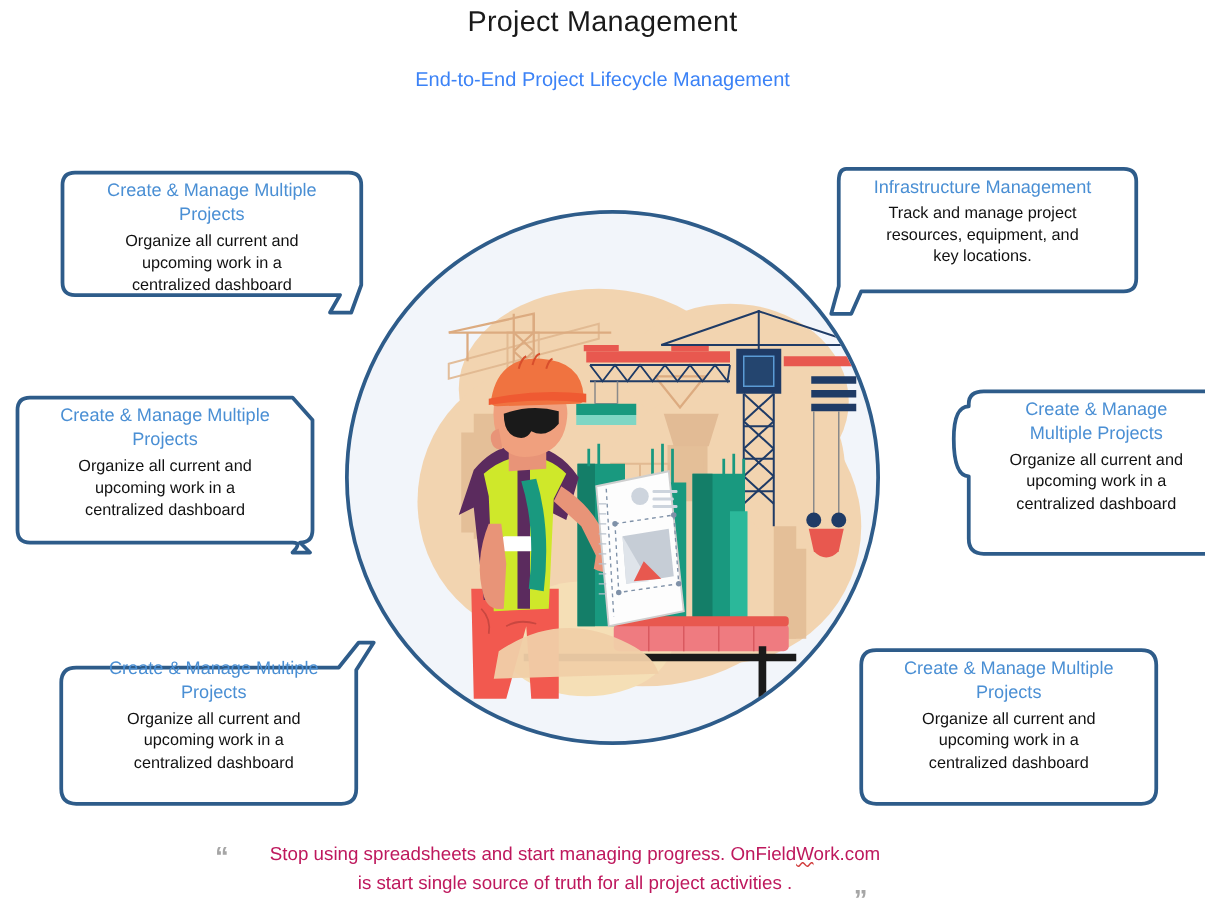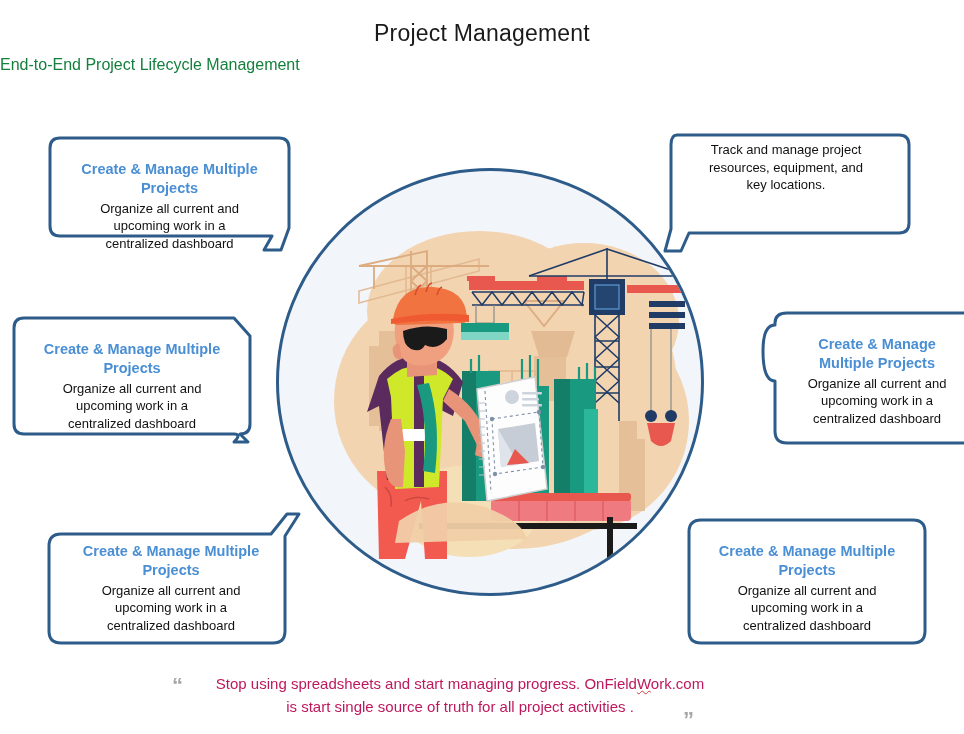--- a/index.html
+++ b/index.html
@@ -15,36 +15,36 @@
   }
   #canvas {
     position: absolute;
     left: 0; top: 0;
     width: 964px; height: 734px;
   }
 
   
   .title {
     position: absolute;
-    left: 0; top: 20px;
+    left: 0; top: 4px;
     width: 964px;
     text-align: center;
     font-size: 23px;
     font-weight: 400;
     color: #1a1a1a;
     letter-spacing: 0.2px;
   }
   .subtitle {
     position: absolute;
     left: 0; top: 56px;
     width: 964px;
-    text-align: left;
+    text-align: center;
     font-size: 16px;
     font-weight: 400;
-    color: #15803d;
+    color: #3b82f6;
   }
 
   
   .center-circle {
     position: absolute;
     left: 276px; top: 168px;
     width: 428px; height: 428px;
     border-radius: 50%;
     border: 3px solid #2e5c8a;
     background: #f2f5fa;
@@ -71,24 +71,24 @@
     width: 100%; height: 100%;
     overflow: visible;
     pointer-events: none;
   }
   .callout .co-inner {
     position: relative;
     z-index: 2;
   }
   .co-head {
     color: #4a8fd4;
-    font-weight: bold;
+    font-weight: normal;
     font-size: 14.5px;
     line-height: 1.33;
-    margin: 16px 0 1px 0;
+    margin: 0 0 1px 0;
     white-space: pre-line;
   }
   .co-body {
     color: #111111;
     font-size: 13px;
     line-height: 1.35;
     margin: 0;
     white-space: pre-line;
   }
 
@@ -329,20 +329,21 @@
 upcoming work in a
 centralized dashboard</p>
     </div>
   </div>
 
   <div class="callout" id="callout-top-right">
     <svg class="co-svg" viewBox="0 0 250 112" preserveAspectRatio="none">
       <path d="M16 2 H238 Q248 2 248 12 V90 Q248 100 238 100 H28 L20 118 H4 L10 96 V12 Q10 2 16 2 Z" fill="#ffffff" stroke="#2e5c8a" stroke-width="3" stroke-linejoin="round"></path>
     </svg>
     <div class="co-inner">
+      <p class="co-head">Infrastructure Management</p>
       <p class="co-body">Track and manage project
 resources, equipment,  and
 key locations.</p>
     </div>
   </div>
 
   <div class="callout" id="callout-mid-left">
     <svg class="co-svg" viewBox="0 0 240 128" preserveAspectRatio="none">
       <path d="M12 2 H222 L238 20 V108 Q238 118 228 118 L236 126 L222 126 Q230 118 222 118 H12 Q2 118 2 108 V12 Q2 2 12 2 Z" fill="#ffffff" stroke="#2e5c8a" stroke-width="3" stroke-linejoin="round"></path>
     </svg>

